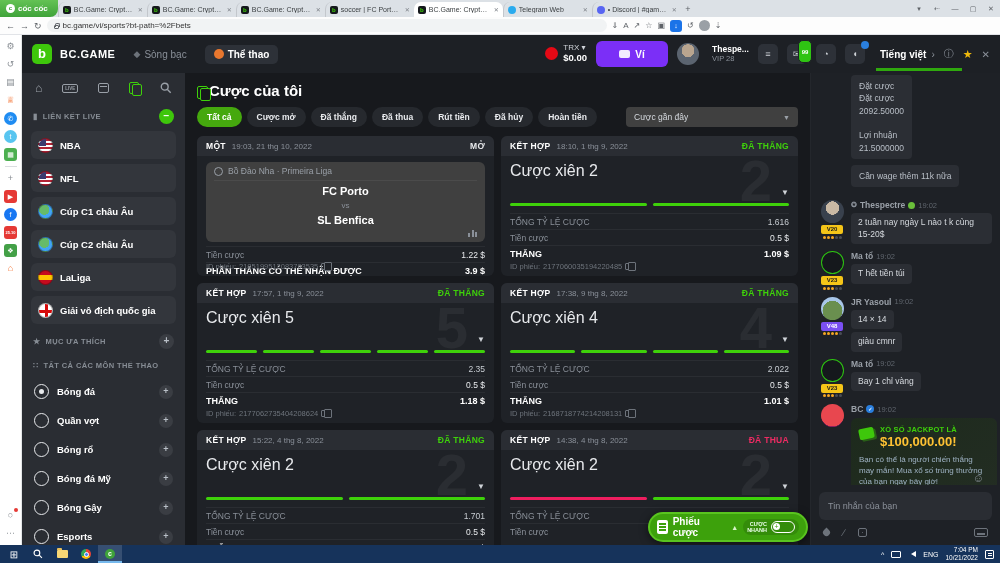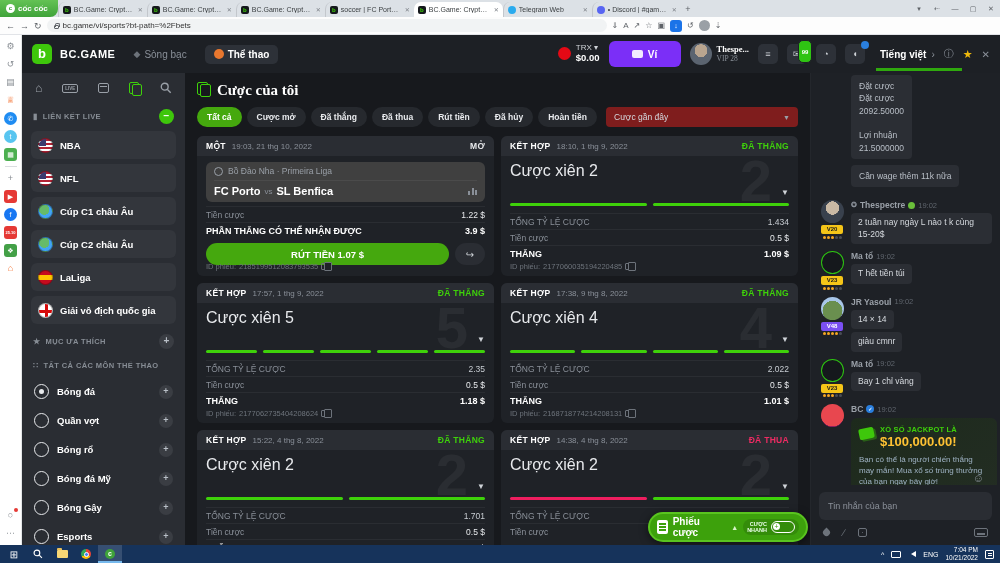--- a/index.html
+++ b/index.html
@@ -127,31 +127,31 @@
     color:#fff; padding:0 3px; }
   .spico { width:15px; height:15px; border:1.4px solid #e8eaed; border-radius:50%; flex:none;
     position:relative; }
   .spico.dot::after { content:""; position:absolute; inset:4px; background:#e8eaed; border-radius:50%; }
   .plus { margin-left:auto; width:14px; height:14px; border-radius:50%; background:#3a3d43;
     color:#b9bfc7; font-size:9px; line-height:13px; text-align:center; }
 
   
   #main { position:absolute; top:73px; left:185px; width:625px; bottom:18px; background:#17191d;
     padding:9px 12px; overflow:hidden; }
-  .mtitle { display:flex; align-items:flex-start; gap:8px; margin-bottom:8px;font-family:Liberation Serif, serif; }
+  .mtitle { display:flex; align-items:flex-end; margin-bottom:8px; }
   .mtico { position:relative; width:12px; height:13px; }
   .mtico::before,.mtico::after { content:""; position:absolute; width:9px; height:11px;
     border:1.5px solid #3ed10a; border-radius:2px; }
   .mtico::before { left:0; top:0; } .mtico::after { left:3px; top:2px; background:#17191d; }
   .mtitle h1 { font-size:15px; color:#fff; font-weight:bold; }
   .frow { display:flex; align-items:center; gap:5px; margin-bottom:9px; }
   .pill { height:20px; border-radius:10px; background:#26292e; color:#e8eaed; font-size:8.5px;
     font-weight:bold; display:flex; align-items:center; padding:0 10px; }
   .pill.on { background:#45a80e; color:#fff; }
-  .sortsel { margin-left:auto; width:192px; height:20px; background:#7f1d1d; border-radius:4px;
+  .sortsel { margin-left:auto; width:172px; height:20px; background:#404040; border-radius:4px;
     display:flex; align-items:center; padding:8px 8px; font-size:8.5px; color:#d5d9de; }
   .sortsel .car { margin-left:auto; font-size:7px; color:#9aa0a8; }
   #cards { display:grid; grid-template-columns:1fr 1fr; gap:7px; grid-auto-rows:140px; }
   .card { background:#1f2227; border-radius:6px; overflow:hidden; position:relative; }
   .chead { height:20px; background:#2a2d33; display:flex; align-items:center; gap:6px; padding:0 9px; }
   .ctype { font-size:8.5px; font-weight:bold; color:#fff; letter-spacing:.3px; }
   .ctime { font-size:8px; color:#8a9099; }
   .cstatus { margin-left:auto; font-size:8.5px; font-weight:bold; letter-spacing:.3px; }
   .cstatus.won { color:#3ed10a; } .cstatus.lost { color:#ee2b63; } .cstatus.open { color:#e8eaed; }
   .cbody { padding:6px 9px 4px; position:relative; height:120px; }
@@ -171,21 +171,21 @@
   .ticket { position:absolute; left:9px; bottom:5px; font-size:7.5px; color:#6d737b;
     display:flex; align-items:center; gap:3px; }
   .copy { width:6px; height:7px; border:1px solid #6d737b; border-radius:1px; position:relative; }
   .copy::after { content:""; position:absolute; left:1.5px; top:-2.5px; width:6px; height:7px;
     border:1px solid #6d737b; border-radius:1px; background:#1f2227; }
   .mbox { background:#404040; border-radius:6px; padding:4px 8px 5px; margin-bottom:4px; }
   .league { display:flex; align-items:center; gap:5px; font-size:8.5px; color:#9aa0a8;
     padding-bottom:4px; border-bottom:1px solid rgba(255,255,255,.06); }
   .lball { width:9px; height:9px; border:1.2px solid #9aa0a8; border-radius:50%; }
   .mline { display:flex; align-items:center; gap:4px; padding-top:4px; font-size:11px;
-    font-weight:bold; color:#fff; }
+    font-weight:bold; color:#fff;flex-direction:column; }
   .vs { font-size:8px; color:#8a9099; font-weight:normal; }
   .statsico { margin-left:auto; display:flex; gap:1.5px; align-items:flex-end; }
   .statsico i { width:2px; background:#8a9099; display:block; }
   .cashrow { display:flex; gap:6px; margin-top:5px; }
   .cashbtn { flex:1; height:22px; background:#45a80e; border-radius:11px; color:#fff;
     font-weight:bold; font-size:9.5px; display:flex; align-items:center; justify-content:center; }
   .sharebtn { width:30px; height:22px; background:#2a2d33; border-radius:11px; color:#cfd3d8;
     font-size:10px; display:flex; align-items:center; justify-content:center; }
 
   
@@ -389,21 +389,21 @@
         <span class="trx"></span>
         <div class="balcol">
           <span class="balcur"><span>TRX</span> ▾</span>
           <span class="balamt">$0.00</span>
         </div>
       </div>
       <div class="wallet">
         <span class="wico"></span>
         <span>Ví</span>
       </div>
-      <div style="display:flex;align-items:center;gap:5px;font-family:Liberation Serif, serif;">
+      <div style="display:flex;align-items:center;gap:13px;">
         <span class="uavatar"></span>
         <div class="ucol">
           <span class="uname">Thespe...</span>
           <span class="uvip">VIP 28</span>
         </div>
       </div>
       <span class="hsq">≡</span>
       <span class="hsq">✉
         <span class="nbadge">99</span>
       </span>
@@ -577,21 +577,21 @@
         <div class="cbody">
           <div class="ghost">2</div>
           <div class="cname">Cược xiên 2</div>
           <span class="ccaret">▼</span>
           <div class="segs">
               <div class="seg g"></div>
               <div class="seg g"></div>
             </div>
           <div class="kv">
               <span>TỔNG TỶ LỆ CƯỢC</span>
-              <span class="v">1.434</span>
+              <span class="v">1.616</span>
             </div>
           <div class="kv">
               <span>Tiền cược</span>
               <span class="v w">0.5 $</span>
             </div>
           <div class="kv bold">
               <span>THẮNG</span>
               <span class="v">1.09 $</span>
             </div>
           <div class="ticket">

